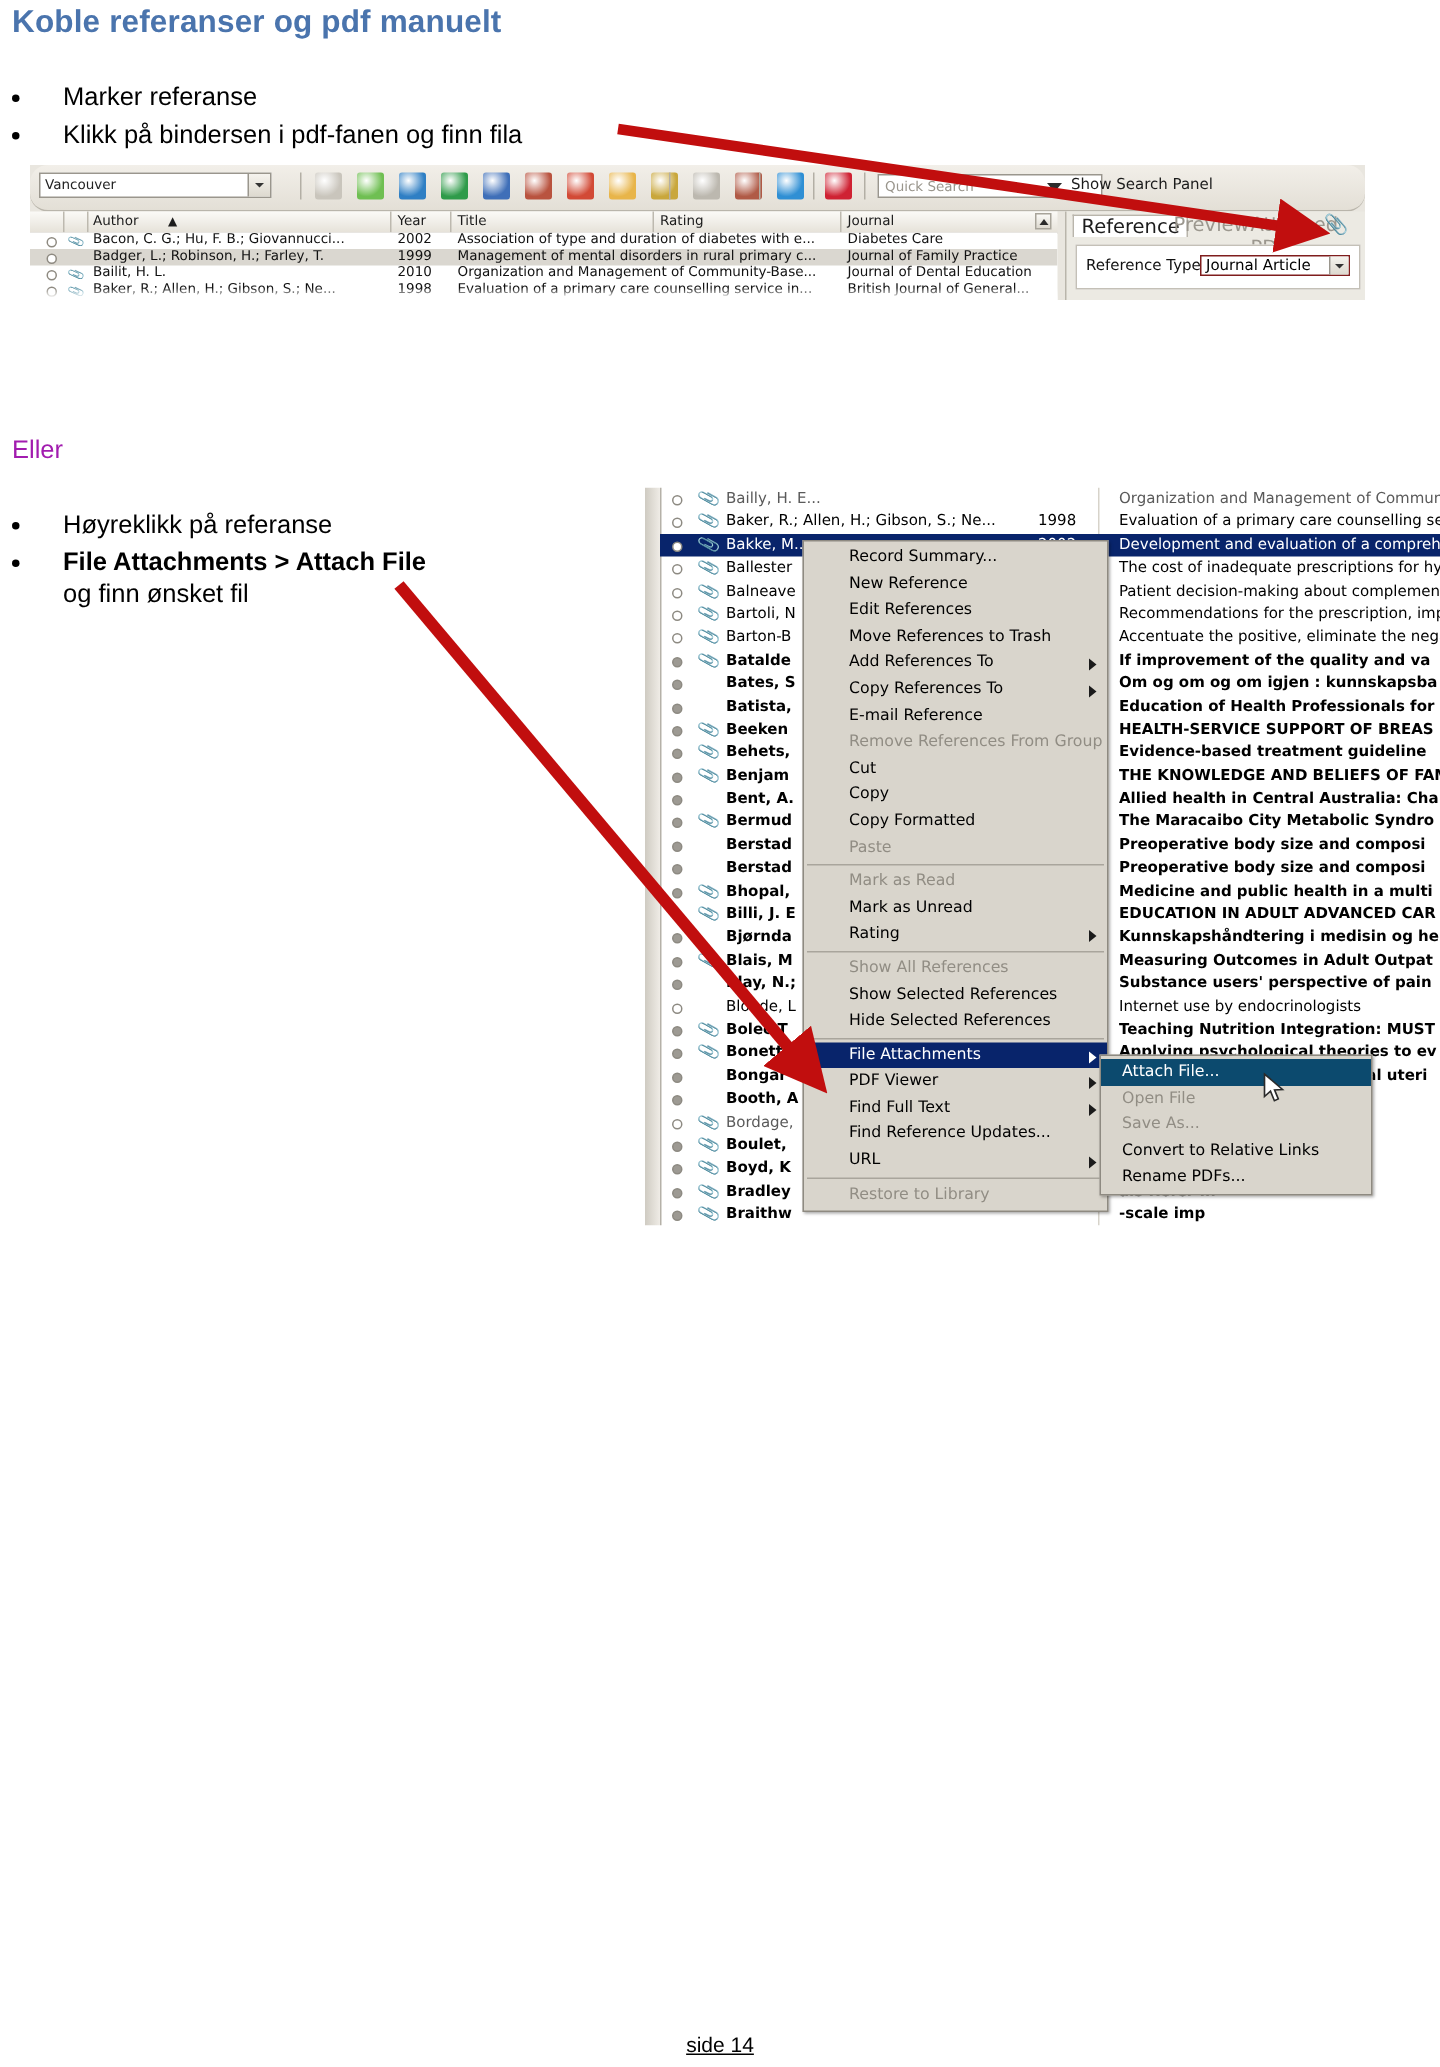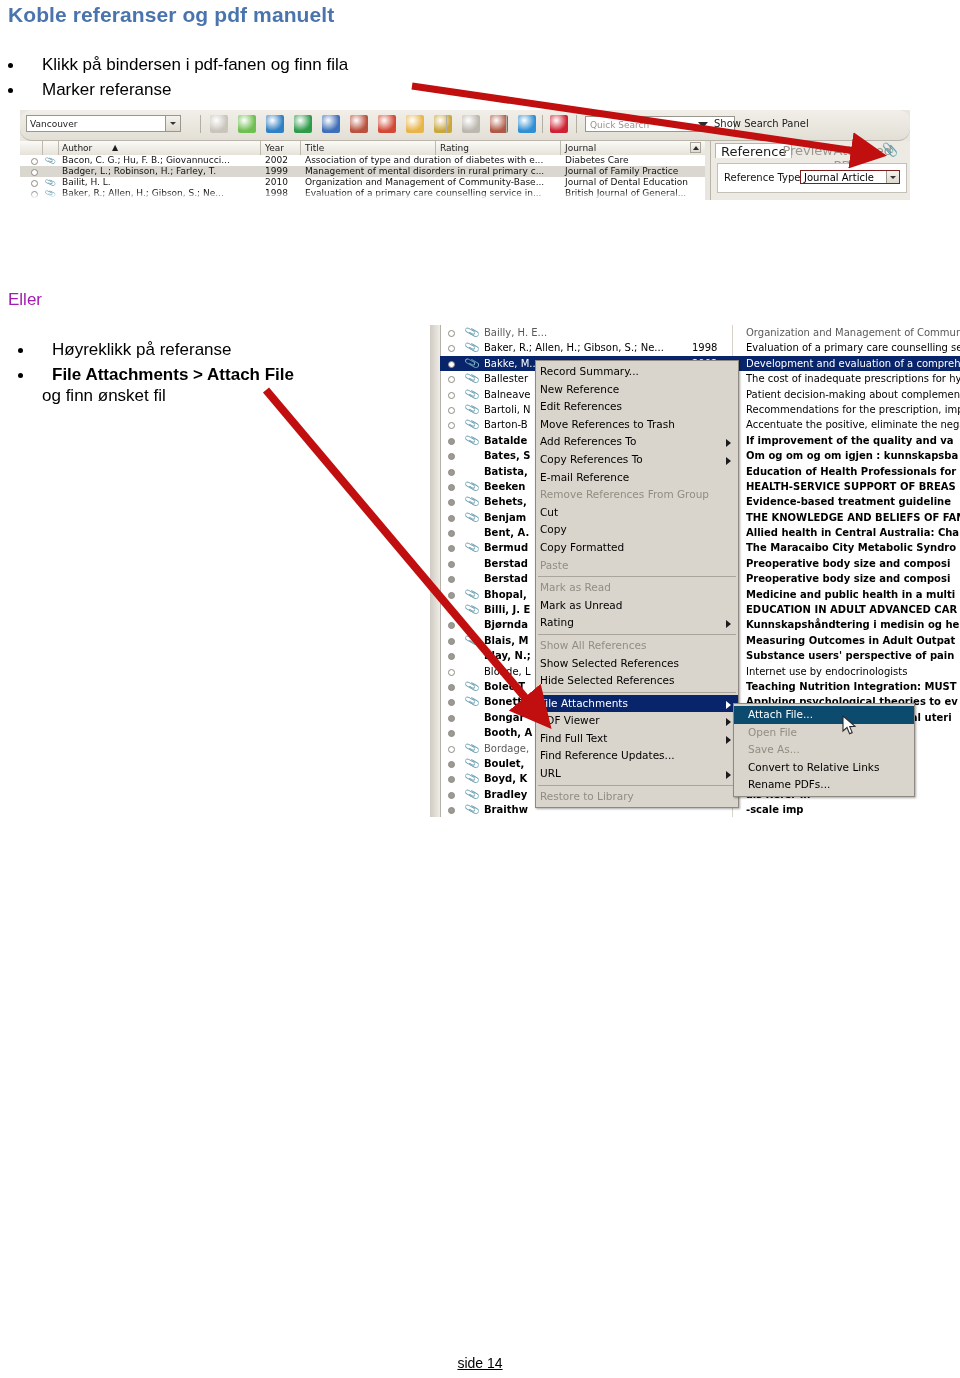--- a/index.html
+++ b/index.html
@@ -61,21 +61,21 @@
   }
   #eller-label {
     position: absolute;
     left: 8px;
     top: 290px;
     font-size: 17px;
     color: #a21caf;
     text-align: right;
   }
   #bullets-bottom {
-    left: 14px;
+    left: 4px;
     top: 337px;
     font-size: 17px;
     line-height: 25px;
   }
   #bullets-bottom li.bold-item { font-weight: bold; }
   #sub-line {
     position: absolute;
     left: 42px;
     top: 386px;
     font-size: 17px;
@@ -411,21 +411,21 @@
     box-shadow: 1px 1px 2px rgba(0,0,0,.35);
     padding: 2px 0;
     font-size: 10.5px;
     color: #000;
     z-index: 20;
   }
   #context-menu .mi {
     position: relative;
     height: 17.6px;
     line-height: 17.6px;
-    padding-left: 4px;
+    padding-left: 30px;
     white-space: nowrap;
   }
   #context-menu .mi.disabled { color: #918d84; }
   #context-menu .mi.highlight { background: #08246b; color: #fff; }
   #context-menu .mi .sub-arrow {
     position: absolute;
     right: 7px; top: 6px;
     border-top: 4px solid transparent;
     border-bottom: 4px solid transparent;
     border-left: 5px solid #1b1b1b;
@@ -477,22 +477,22 @@
   }
 </style>
 </head>
 <body>
 
 <div class="page">
 
   <div id="page-title">Koble referanser og pdf manuelt</div>
 
   <ul id="bullets-top" class="bullet-list">
+      <li><span class="dot"></span><span>Marker referanse</span></li>
       <li><span class="dot"></span><span>Klikk på bindersen i pdf-fanen og finn fila</span></li>
-      <li><span class="dot"></span><span>Marker referanse</span></li>
     </ul>
 
   <div id="shot-top">
     <div class="toolbar">
       <div class="style-combo">
         <span>Vancouver</span>
         <span class="arrow"></span>
       </div>
       <div id="tb-icons">
           <div class="tb-icon" style="left: 190px; background: radial-gradient(circle at 35% 30%, rgb(255, 255, 255) 0%, rgb(201, 197, 188) 62%, rgb(201, 197, 188) 100%);"></div>

